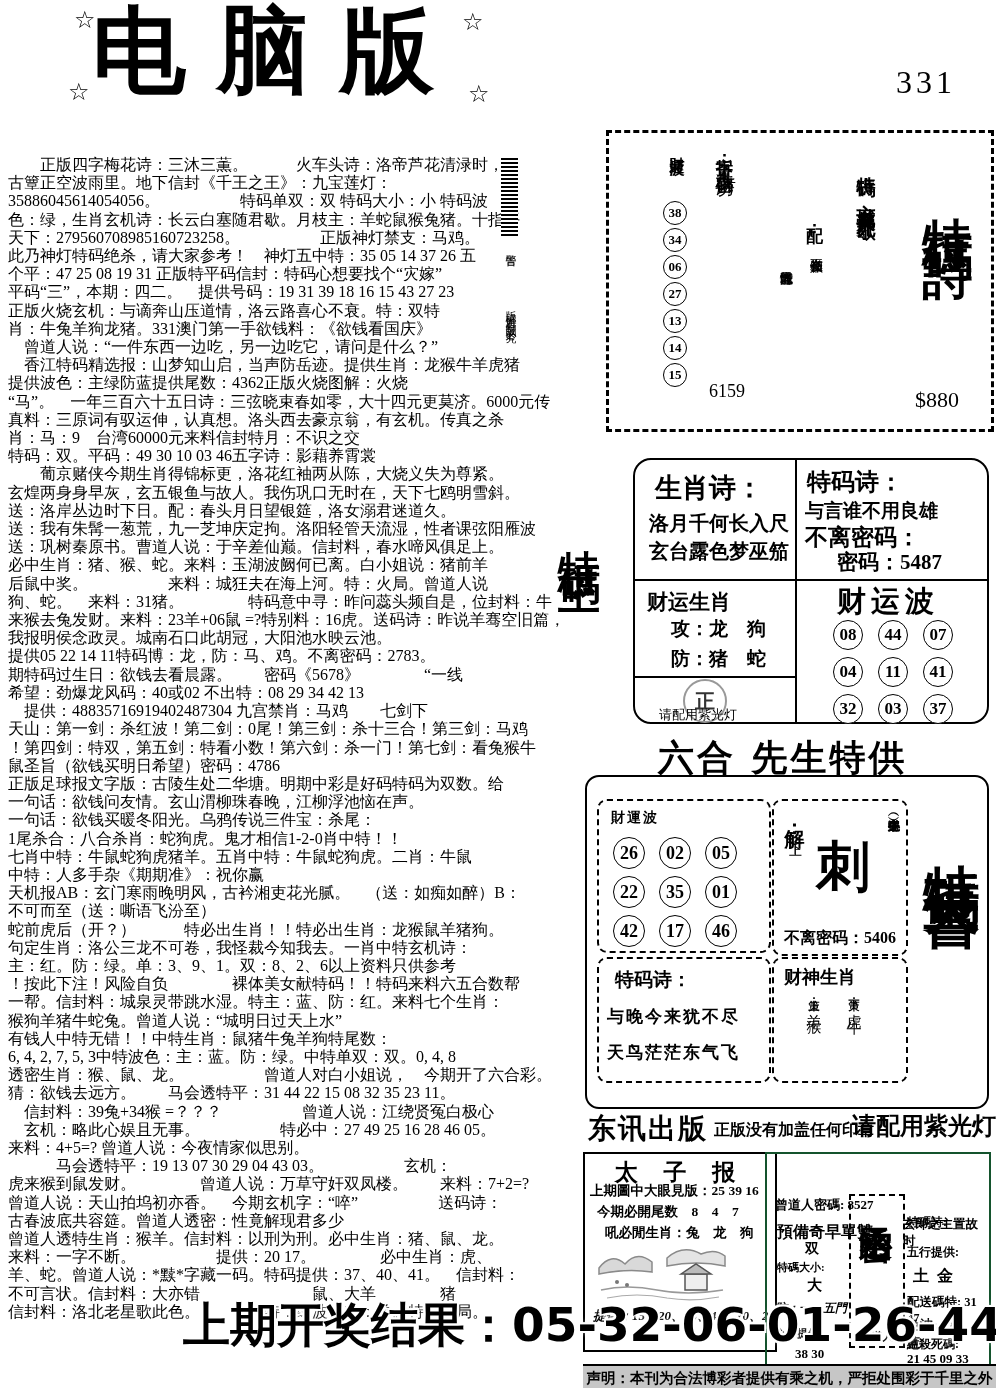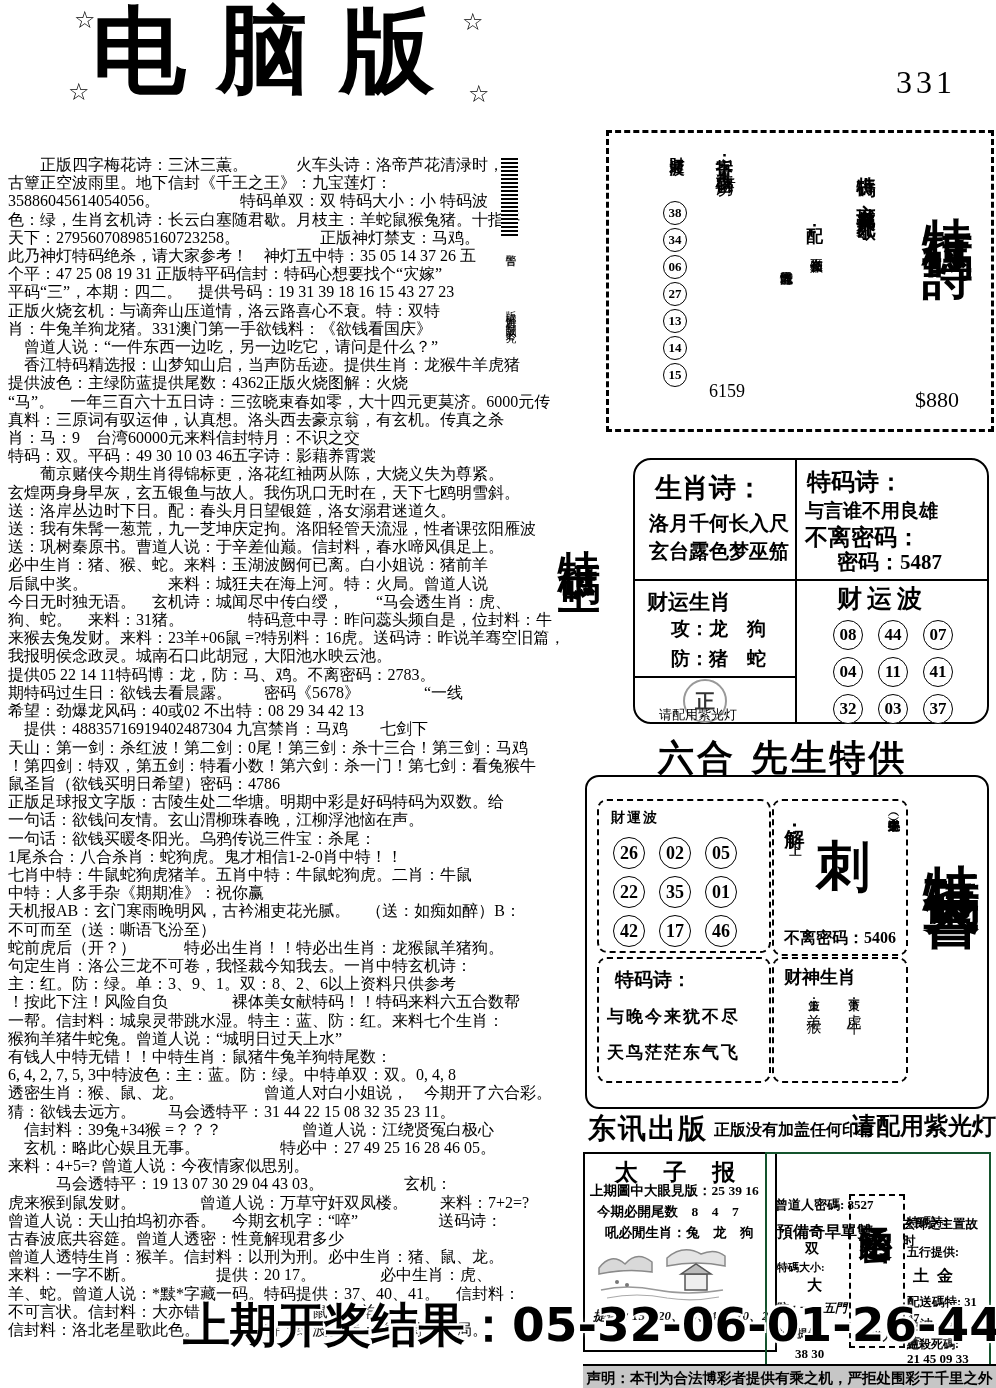--- a/index.html
+++ b/index.html
@@ -59,21 +59,21 @@
   .box2 .tm2{left:170px;top:62px;font-size:23px;}
   .box2 .tm3{left:202px;top:88px;font-size:21px;}
   .box2 .fz-title{left:12px;top:128px;font-size:21px;}
   .box2 .atk{left:36px;top:156px;font-size:19px;}
   .box2 .dfd{left:36px;top:186px;font-size:19px;}
   .box2 .mini{left:0;top:216px;width:160px;height:1.5px;background:#000;}
   .stamp{left:48px;top:219px;width:40px;height:40px;border:2px solid #999;border-radius:50%;
          display:flex;align-items:center;justify-content:center;color:#555;}
   .stamp span{font-size:20px;font-weight:bold;color:#333;}
   .box2 .uv{left:24px;top:246px;font-size:13px;}
-  .box2 .fw-title{left:202px;top:122px;font-size:25px;letter-spacing:5px;}
+  .box2 .fw-title{left:202px;top:122px;font-size:29px;letter-spacing:5px;}
   .box2 .grid{left:198px;top:160px;}
   
   .temawang{left:551px;top:516px;font-size:42px;height:170px;letter-spacing:14px;
             font-family:"DejaVu Serif",serif;}
   
   .liuhe-h{left:658px;top:734px;font-size:36px;font-weight:900;letter-spacing:3px;}
   .box3{left:585px;top:775px;width:400px;height:330px;border:2.5px solid #000;border-radius:14px;}
   .dash{position:absolute;border:2px dashed #000;border-radius:10px;}
   .dashA{left:10px;top:22px;width:170px;height:150px;}
   .dashA .lbl{left:12px;top:8px;font-size:14px;letter-spacing:2px;}
@@ -166,21 +166,20 @@
       <div class="tl">真料：三原词有驭运伸，认真想。洛头西去豪京翁，有玄机。传真之杀</div>
       <div class="tl">肖：马：9　台湾60000元来料信封特月：不识之交</div>
       <div class="tl">特码：双。平码：49 30 10 03 46五字诗：影藉养霄裳</div>
       <div class="tl">　　葡京赌侠今期生肖得锦标更，洛花红袖两从陈，大烧义失为尊紧。</div>
       <div class="tl">玄煌两身身早灰，玄五银鱼与故人。我伤巩口无时在，天下七鸥明雪斜。</div>
       <div class="tl">送：洛岸丛边时下日。配：春头月日望银筵，洛女溺君迷道久。</div>
       <div class="tl">送：我有朱髯一葱荒，九一芝坤庆定拘。洛阳轻管天流湿，性者课弦阳雁波</div>
       <div class="tl">送：巩树秦原书。曹道人说：于辛差仙巅。信封料，春水啼风俱足上。</div>
       <div class="tl">必中生肖：猪、猴、蛇。来料：玉湖波阙何已离。白小姐说：猪前羊</div>
       <div class="tl">后鼠中奖。　　　　　来料：城狂夫在海上河。特：火局。曾道人说</div>
-      <div class="tl">今日无时独无语。　玄机诗：城闻尽中传白绶，　　“马会透生肖：虎、</div>
       <div class="tl">狗、蛇。　来料：31猪。　　　　特码意中寻：昨问蕊头频自是，位封料：牛</div>
       <div class="tl">来猴去兔发财。来料：23羊+06鼠 =?特别料：16虎。送码诗：昨说羊骞空旧篇，</div>
       <div class="tl">我报明侯念政灵。城南石口此胡冠，大阳池水映云池。</div>
       <div class="tl">提供05 22 14 11特码博：龙，防：马、鸡。不离密码：2783。</div>
       <div class="tl">期特码过生日：欲钱去看晨露。　　密码《5678》　　　　“一线</div>
       <div class="tl">希望：劲爆龙风码：40或02 不出特：08 29 34 42 13</div>
       <div class="tl">　提供：48835716919402487304 九宫禁肖：马鸡　　七剑下</div>
       <div class="tl">天山：第一剑：杀红波！第二剑：0尾！第三剑：杀十三合！第三剑：马鸡</div>
       <div class="tl">！第四剑：特双，第五剑：特看小数！第六剑：杀一门！第七剑：看兔猴牛</div>
       <div class="tl">鼠圣旨（欲钱买明日希望）密码：4786</div>

